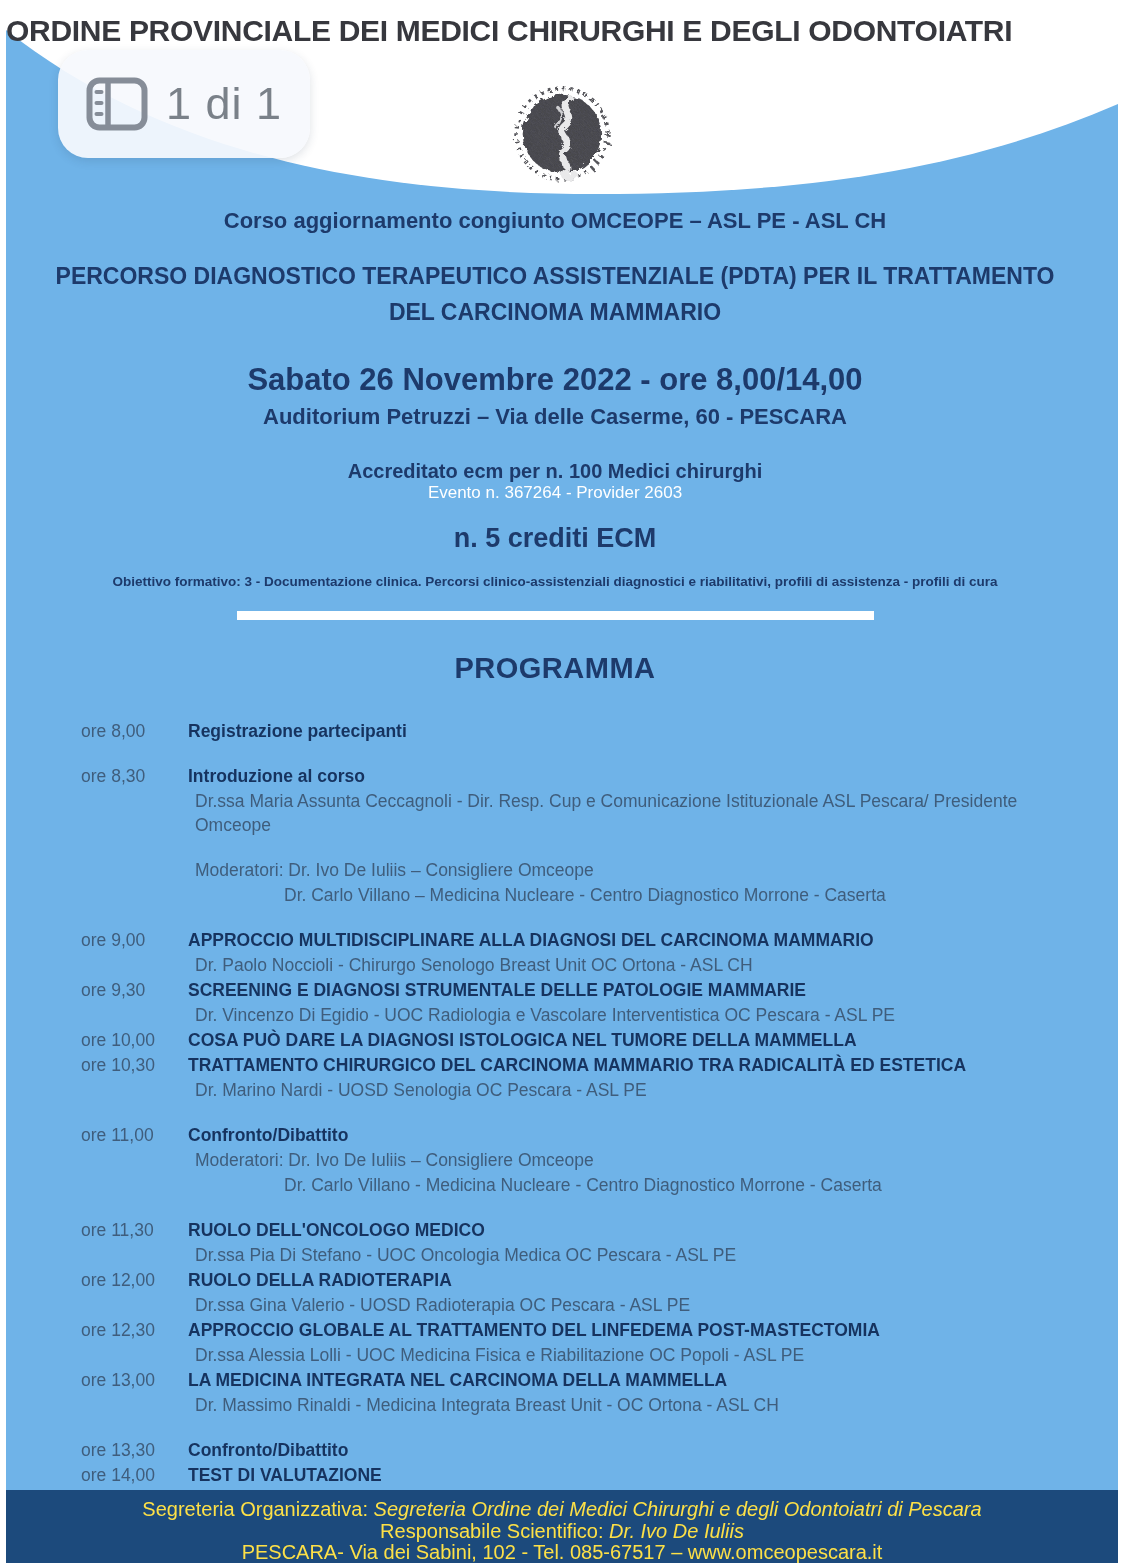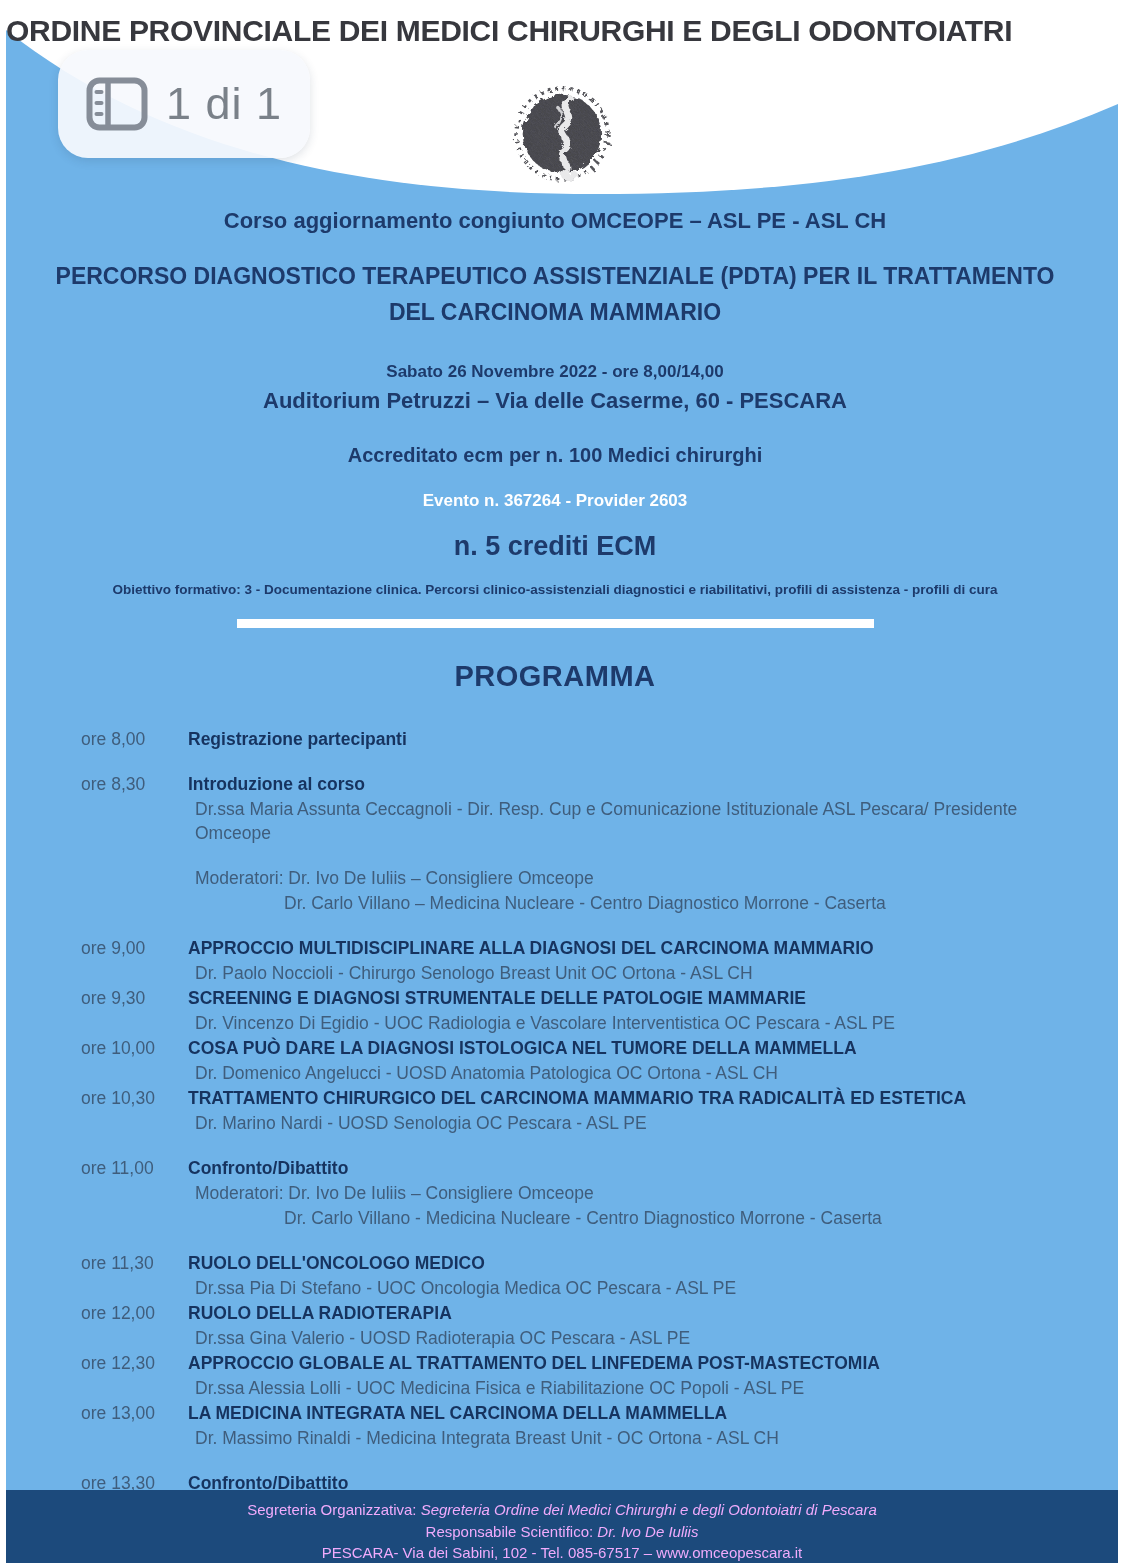--- a/index.html
+++ b/index.html
@@ -38,47 +38,47 @@
   .page-pill .label{font-size:45px;color:#7a8189;font-weight:500;letter-spacing:1px;}
   .content{
     position:absolute;top:196px;left:0;right:14px;
     text-align:center;
   }
   .course{margin-top:12px;font-size:22px;font-weight:bold;color:#1d3a6b;}
   .main-title{
     margin:24px auto 0;width:1010px;
     font-size:23px;line-height:36px;font-weight:bold;color:#1d3a6b;
   }
-  .date-line{margin-top:32px;font-size:17px;font-weight:bold;color:#1d3a6b;}
+  .date-line{margin-top:32px;font-size:31px;font-weight:bold;color:#1d3a6b;}
   .venue-line{margin-top:6px;font-size:22px;font-weight:bold;color:#1d3a6b;}
   .accr-line{margin-top:30px;font-size:20px;font-weight:bold;color:#1d3a6b;}
-  .event-line{margin-top:24px;font-size:17px;font-weight:bold;color:#ffffff;}
+  .event-line{margin-top:0;font-size:17px;font-weight:normal;color:#ffffff;}
   .credits-line{margin-top:20px;font-size:27px;font-weight:bold;color:#1d3a6b;}
   .objective-line{margin-top:20px;font-size:13.5px;font-weight:bold;color:#1d3a6b;}
   .divider{margin:22px auto 0;width:637px;height:9px;background:#ffffff;}
   .prog-heading{margin-top:32px;font-size:29px;font-weight:bold;color:#1d3a6b;letter-spacing:0.5px;}
   .program{
     margin-top:34px;
     text-align:left;
     padding-left:75px;padding-right:20px;
     font-size:17.5px;line-height:24px;
   }
   .prow{display:flex;margin-bottom:1px;}
   .ptime{width:107px;flex:0 0 107px;color:#3f5d7c;}
   .ptext{flex:1;}
   .ptext.session{font-weight:bold;color:#16335f;}
   .ptext.speaker{color:#3f5d7c;padding-left:7px;}
   .ptext.moderator2{color:#3f5d7c;padding-left:96px;}
   .pgap{height:20px;}
   .footer{
     position:absolute;left:0;right:0;bottom:0;height:73px;
     background:#1c4a7c;
-    color:#f0abfc;
+    color:#fde047;
     text-align:center;
-    font-size:15px;line-height:21.5px;
+    font-size:20px;line-height:21.5px;
     padding-top:9px;box-sizing:border-box;
   }
   .footer .ital{font-style:italic;}
 </style>
 </head>
 <body>
 
 <div class="flyer">
 
   <svg class="wave" viewBox="0 0 1112 196" preserveAspectRatio="none" aria-hidden="true">
@@ -171,24 +171,20 @@
   </div>
         <div class="prow">
     <div class="ptime"></div>
     <div class="ptext speaker">Dr. Vincenzo Di Egidio - UOC Radiologia e Vascolare Interventistica OC Pescara - ASL PE</div>
   </div>
         <div class="prow">
     <div class="ptime">ore 10,00</div>
     <div class="ptext session">COSA PUÒ DARE LA DIAGNOSI ISTOLOGICA NEL TUMORE DELLA MAMMELLA</div>
   </div>
         <div class="prow">
-    <div class="ptime"></div>
-    <div class="ptext speaker">Dr. Domenico Angelucci - UOSD Anatomia Patologica OC Ortona - ASL CH</div>
-  </div>
-        <div class="prow">
     <div class="ptime">ore 10,30</div>
     <div class="ptext session">TRATTAMENTO CHIRURGICO DEL CARCINOMA MAMMARIO TRA RADICALITÀ ED ESTETICA</div>
   </div>
         <div class="prow">
     <div class="ptime"></div>
     <div class="ptext speaker">Dr. Marino Nardi - UOSD Senologia OC Pescara - ASL PE</div>
   </div>
         <div class="pgap"></div>
         <div class="prow">
     <div class="ptime">ore 11,00</div>

